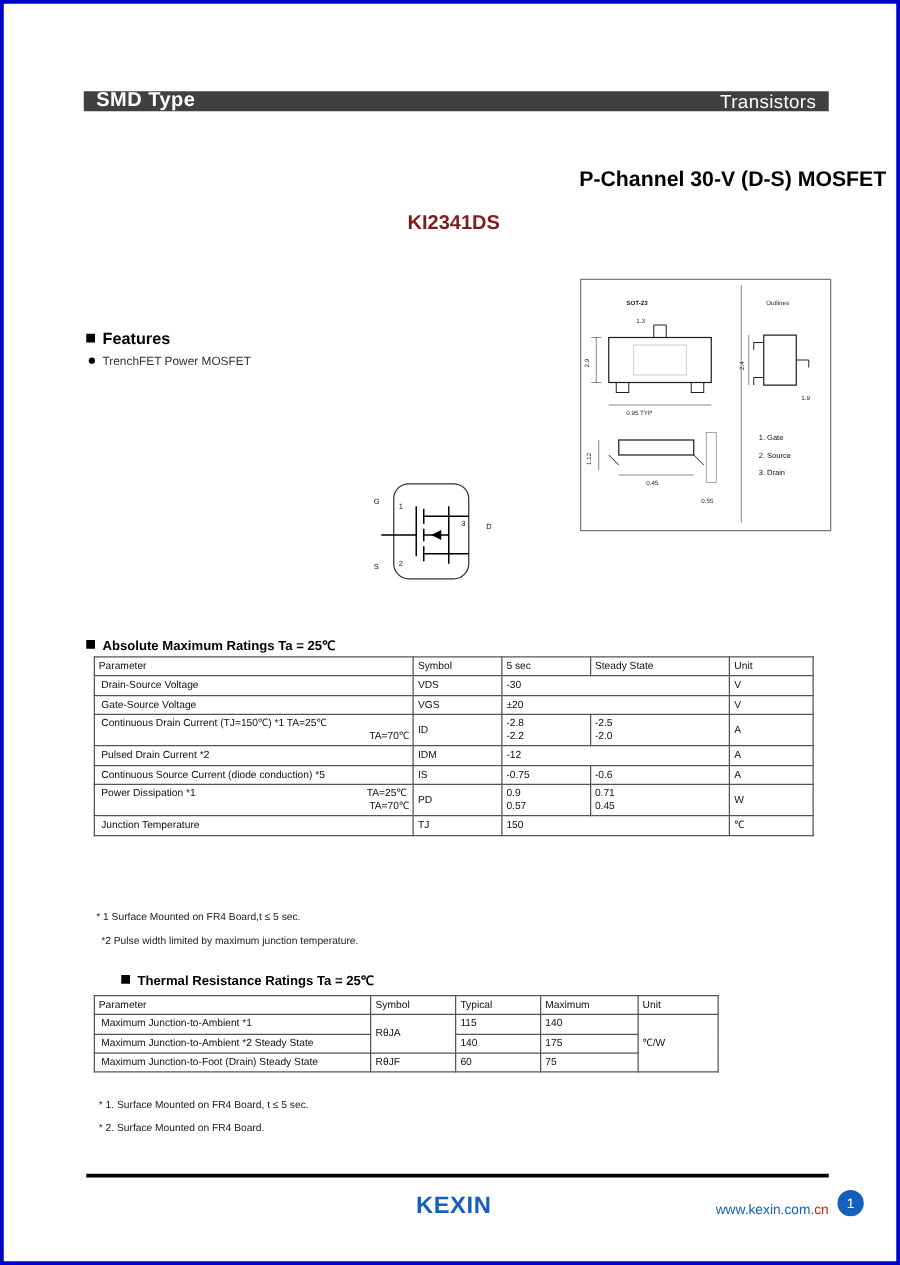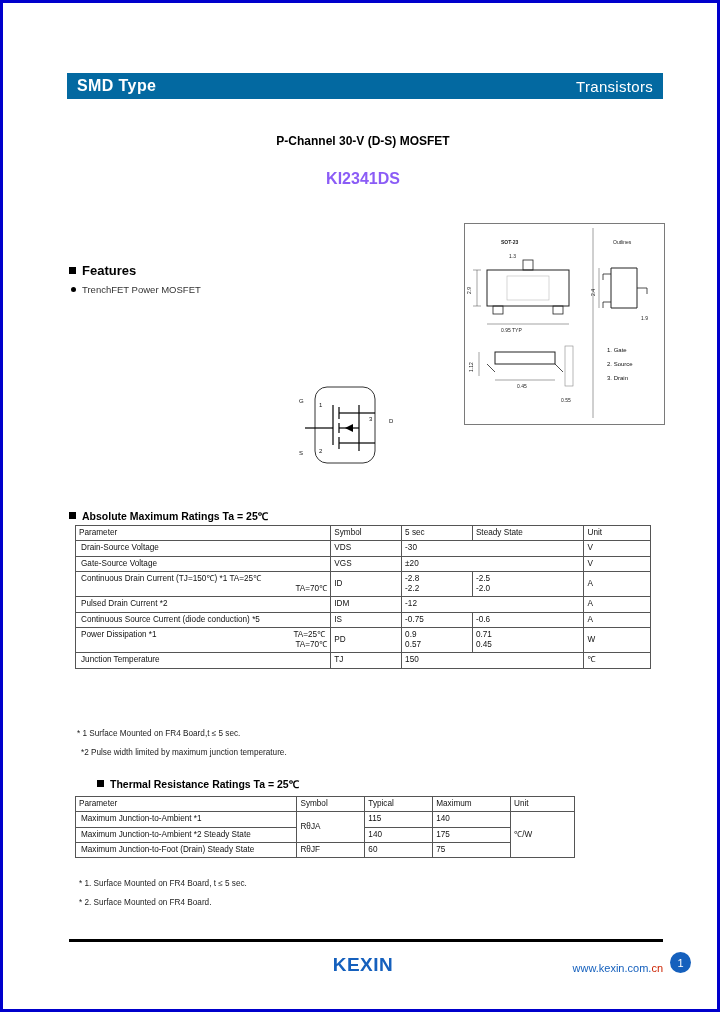--- a/index.html
+++ b/index.html
@@ -29,22 +29,22 @@
     top: 14px;
     width: 692px;
     height: 984px;
   }
   
   .banner {
     position: absolute;
     left: 50px;
     top: 56px;
     width: 596px;
-    height: 26px;
-    background: #0369a1;
+    height: 16px;
+    background: #404040;
     display: flex;
     align-items: center;
     justify-content: space-between;
     box-sizing: border-box;
     padding: 1px 10px;
   }
   .banner .left {
     color: #ffffff;
     font-size: 16px;
     font-weight: bold;
@@ -54,34 +54,34 @@
     color: #ffffff;
     font-size: 15px;
     letter-spacing: 0.3px;
   }
   
   .doc-title {
     position: absolute;
     top: 117px;
     left: 0;
     width: 692px;
-    text-align: center;
-    font-size: 12px;
+    text-align: right;
+    font-size: 17px;
     font-weight: bold;
     color: #000;
   }
   .part-number {
     position: absolute;
     top: 153px;
     left: 0;
     width: 692px;
     text-align: center;
     font-size: 16px;
     font-weight: bold;
-    color: #8b5cf6;
+    color: #7f1d1d;
   }
   
   .features-head {
     position: absolute;
     left: 52px;
     top: 246px;
     font-size: 13px;
     font-weight: bold;
   }
   .sq {

